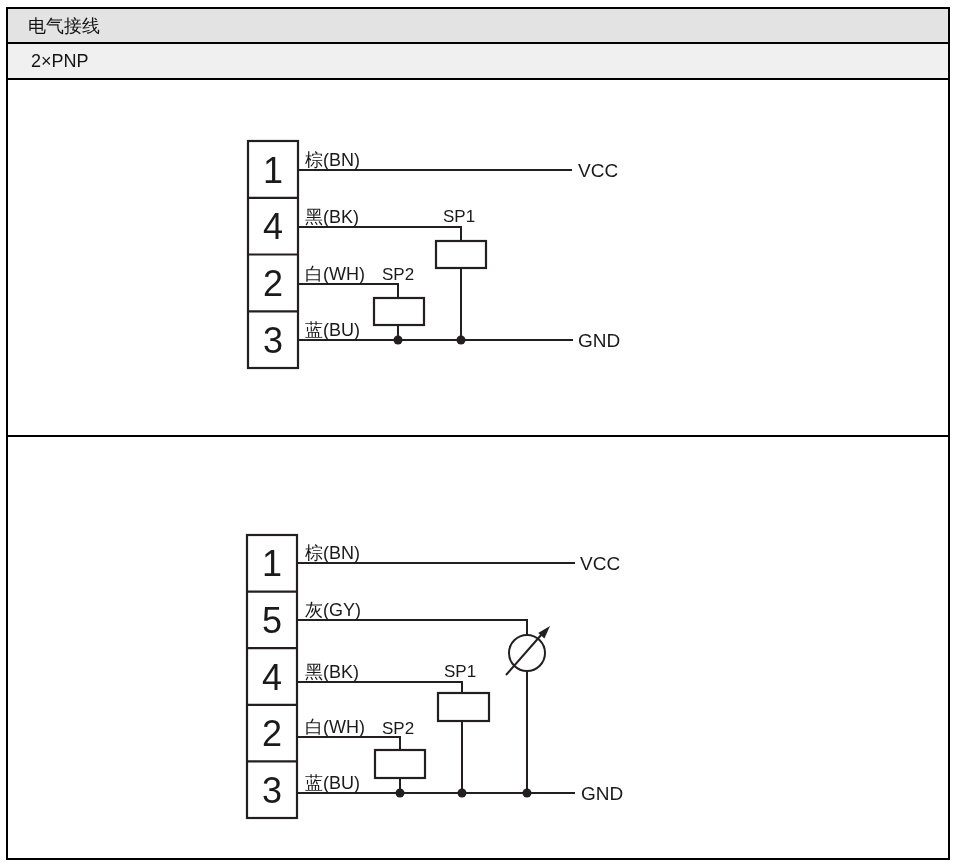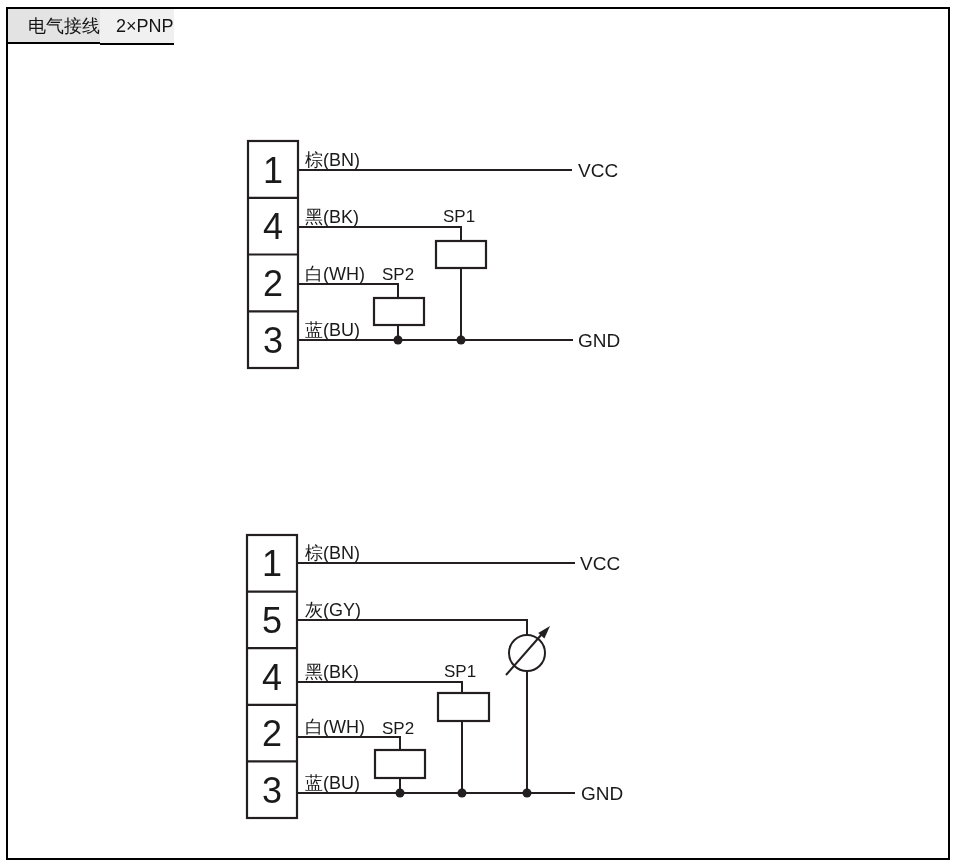--- a/index.html
+++ b/index.html
@@ -3,31 +3,31 @@
 <meta charset="utf-8">
 <style>
   html, body { margin:0; padding:0; background:#ffffff; }
   .page {
     position:relative; width:970px; height:867px; background:#ffffff;
     font-family:"Liberation Sans","DejaVu Sans",sans-serif; overflow:hidden;
   }
   .wiring-table {
     position:absolute; left:6px; top:7px; width:944px; height:853px;
     box-sizing:border-box; border:2px solid #000000;
-    display:flex; background:#ffffff;
+    display:flex; flex-direction:column; background:#ffffff;
   }
   .row-header {
     height:35px; box-sizing:border-box; background:#e3e3e3;
     border-bottom:2px solid #000000; display:flex; align-items:center;
     padding-left:20px; font-size:18px; color:#141414;
   }
   .row-sub {
     height:36px; box-sizing:border-box; background:#f0f0f0;
     border-bottom:2px solid #000000; display:flex; align-items:center;
-    padding-left:16px; font-size:18px; color:#141414;
+    padding-left:23px; font-size:18px; color:#141414;
   }
   .row-sub.second { height:33px; }
   .diag-area-1 { height:357px; box-sizing:border-box; border-bottom:2px solid #000000; background:#ffffff; }
   .diag-area-2 { flex:1; background:#ffffff; }
   .overlay-svg { position:absolute; left:0; top:0; width:970px; height:867px; z-index:2; }
   .wire   { stroke:#231f20; stroke-width:2;   fill:none; }
   .boxln  { stroke:#231f20; stroke-width:2.2; fill:#ffffff; }
   .divln  { stroke:#231f20; stroke-width:2.2; }
   .dot    { fill:#231f20; stroke:none; }
   .pinnum { font-size:36px; fill:#1a1a1a; text-anchor:middle; }

